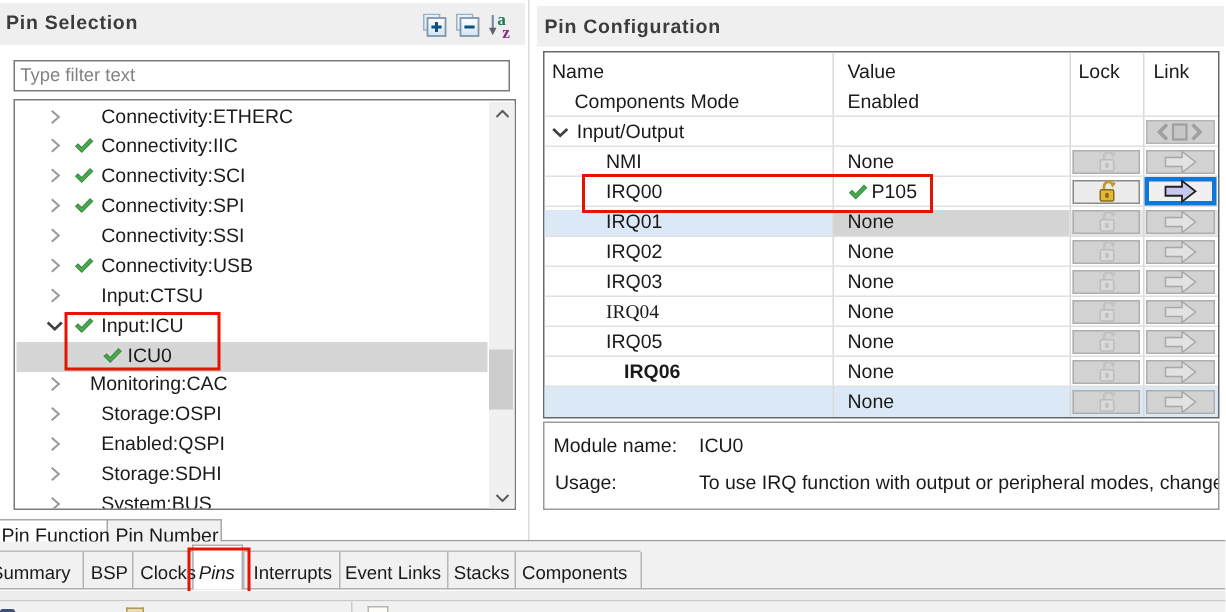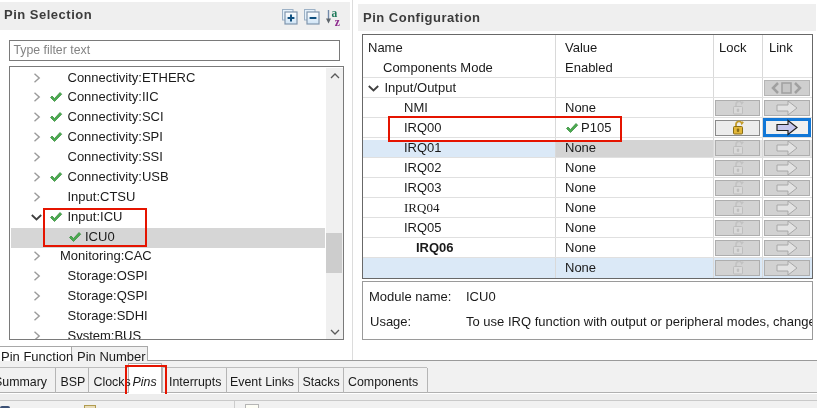--- a/index.html
+++ b/index.html
@@ -116,21 +116,21 @@
           <polyline points="1.5,0.8 6.2,5 1.5,9.2" fill="none" stroke="#9b9b9b" stroke-width="1.4"></polyline>
         </svg>
         <div class="abs rowtxt" style="left:50px;top:181.375px;">Monitoring:CAC</div>
         <svg class="abs" style="left:23px;top:204.25px;" width="8" height="10">
           <polyline points="1.5,0.8 6.2,5 1.5,9.2" fill="none" stroke="#9b9b9b" stroke-width="1.4"></polyline>
         </svg>
         <div class="abs rowtxt" style="left:57.5px;top:201.25px;">Storage:OSPI</div>
         <svg class="abs" style="left:23px;top:224.125px;" width="8" height="10">
           <polyline points="1.5,0.8 6.2,5 1.5,9.2" fill="none" stroke="#9b9b9b" stroke-width="1.4"></polyline>
         </svg>
-        <div class="abs rowtxt" style="left:57.5px;top:221.125px;">Storage:QSPI</div>
+        <div class="abs rowtxt" style="left:57.5px;top:221.125px;">Enabled:QSPI</div>
         <svg class="abs" style="left:23px;top:244px;" width="8" height="10">
           <polyline points="1.5,0.8 6.2,5 1.5,9.2" fill="none" stroke="#9b9b9b" stroke-width="1.4"></polyline>
         </svg>
         <div class="abs rowtxt" style="left:57.5px;top:241px;">Storage:SDHI</div>
         <svg class="abs" style="left:23px;top:263.875px;" width="8" height="10">
           <polyline points="1.5,0.8 6.2,5 1.5,9.2" fill="none" stroke="#9b9b9b" stroke-width="1.4"></polyline>
         </svg>
         <div class="abs rowtxt" style="left:57.5px;top:260.875px;">System:BUS</div>
       </div>
 

